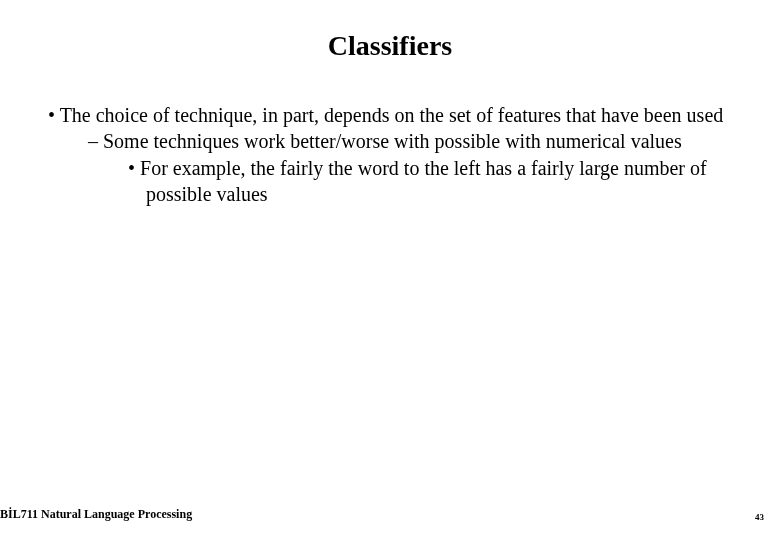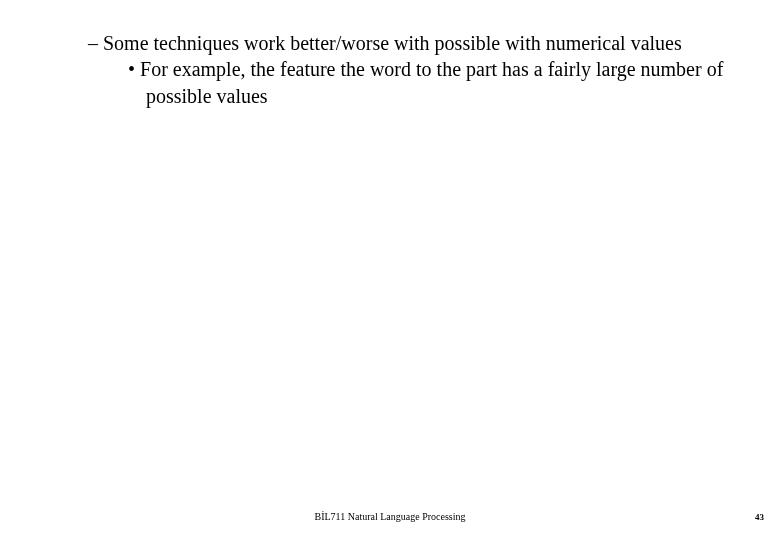--- a/index.html
+++ b/index.html
@@ -52,35 +52,36 @@
       text-indent: -18px;
     }
     .bullet-l3::before {
       content: "• ";
     }
     .footer {
       position: absolute;
       bottom: 18px;
       left: 0;
       width: 100%;
-      text-align: center;
-      font-size: 10px;
-      font-weight: normal;
+      font-size: 12px;
+      font-weight: bold;
     }
     .page-number {
       position: absolute;
       bottom: 18px;
       right: 16px;
       font-size: 9px;
       font-weight: bold;
     }
   </style>
 </head>
 <body>
 
 <div class="slide">
+  <h1 class="title">Classifiers</h1>
   <div class="content">
+    <div class="bullet-l1">The choice of technique, in part, depends on the set of features that have been used</div>
     <div class="bullet-l2">Some techniques work better/worse with possible with numerical values</div>
-    <div class="bullet-l3">For example, the feature the word to the part has a fairly large number of possible values</div>
+    <div class="bullet-l3">For example, the fairly the word to the left has a fairly large number of possible values</div>
   </div>
   <div class="footer">BİL711 Natural Language Processing</div>
   <div class="page-number">43</div>
 </div>
 
 </body></html>

